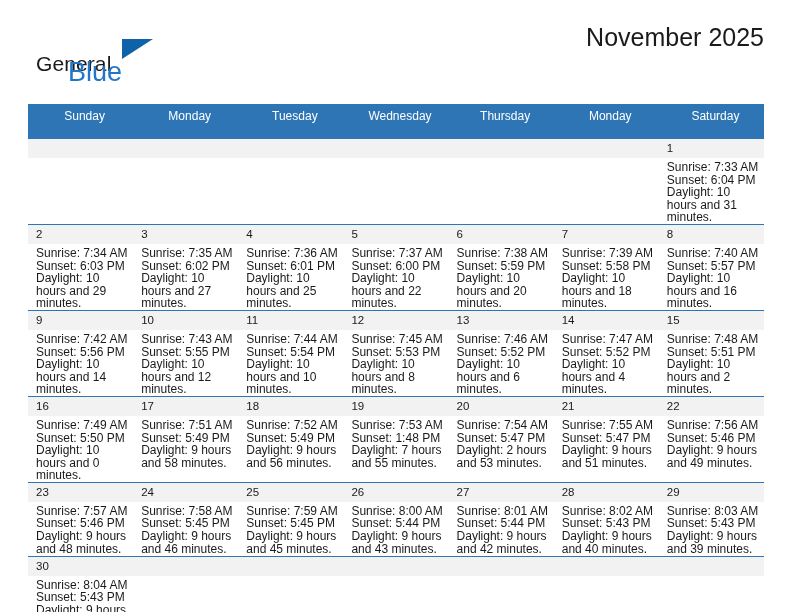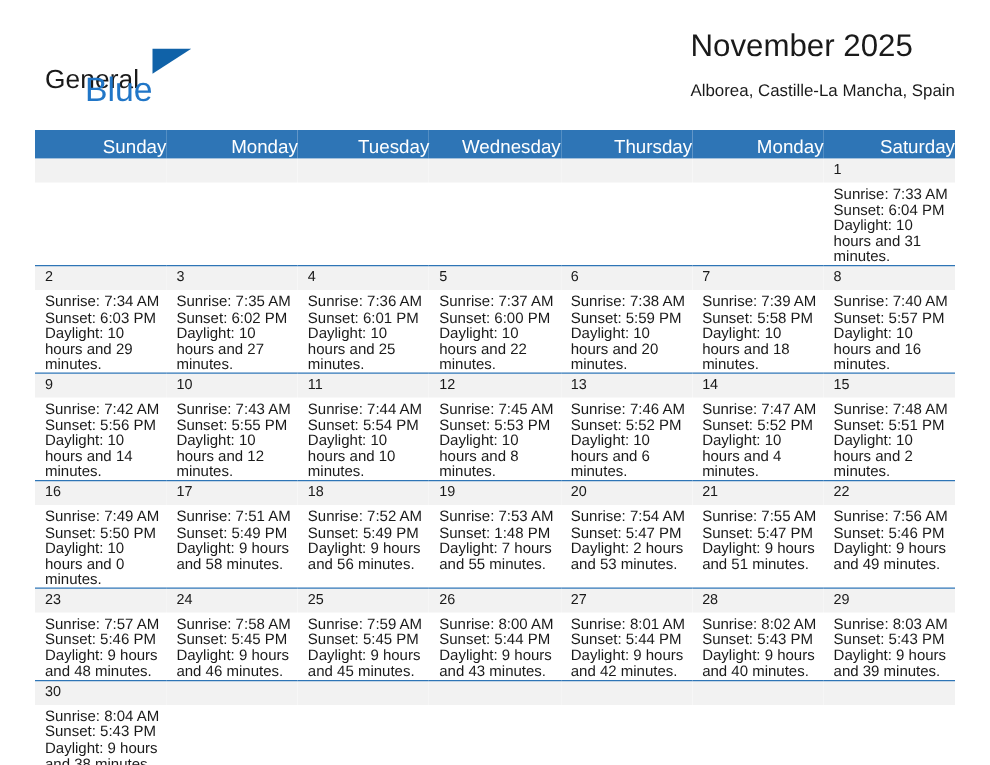--- a/index.html
+++ b/index.html
@@ -89,24 +89,24 @@
     position: absolute;
     left: 28px;
     top: 104px;
     width: 736px;
     border-collapse: collapse;
     table-layout: fixed;
   }
   .calendar th {
     background: #2e75b6;
     color: #ffffff;
-    font-size: 15px;
+    font-size: 12px;
     font-weight: normal;
-    text-align: right;
-    padding: 5px 0 1px 8px;
+    text-align: center;
+    padding: 5px 0 16px 8px;
     height: 12px;
     border: none;
   }
   .calendar td {
     vertical-align: top;
     padding: 0;
     border: none;
     border-bottom: 1px solid #2e75b6;
     height: 73px;
     background: #ffffff;
@@ -147,21 +147,20 @@
   <div class="header">
 
     <div class="logo">
       <span class="logo-general">General</span>
       <span class="logo-tri"></span>
       <span class="logo-blue">Blue</span>
     </div>
 
     <div class="title-block">
       <div class="cal-title">November 2025</div>
-      <div class="cal-subtitle">Alborea, Castille-La Mancha, Spain</div>
     </div>
 
   </div>
 
   <table class="calendar">
     <thead>
       <tr>
         <th>Sunday</th>
         <th>Monday</th>
         <th>Tuesday</th>

